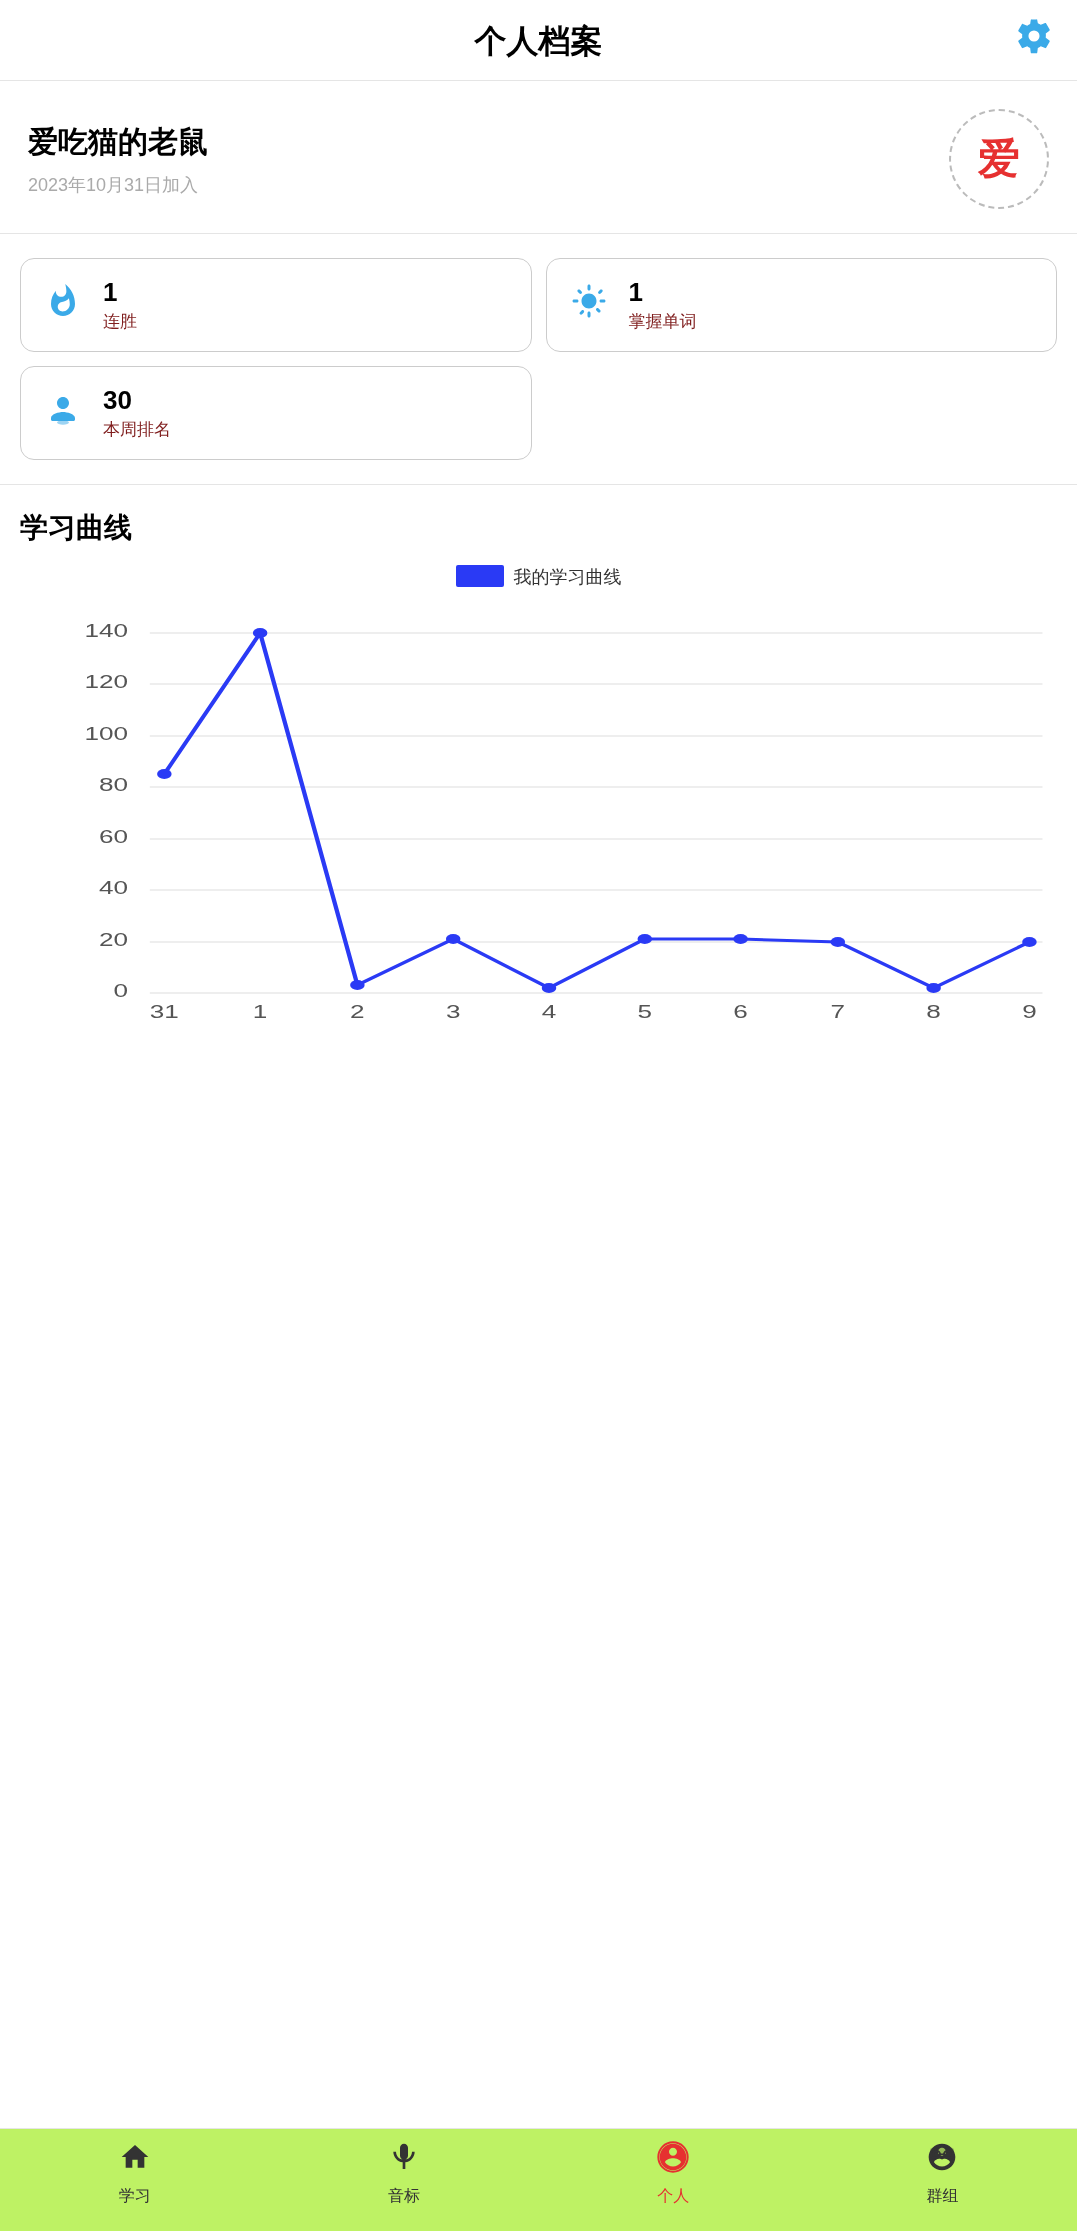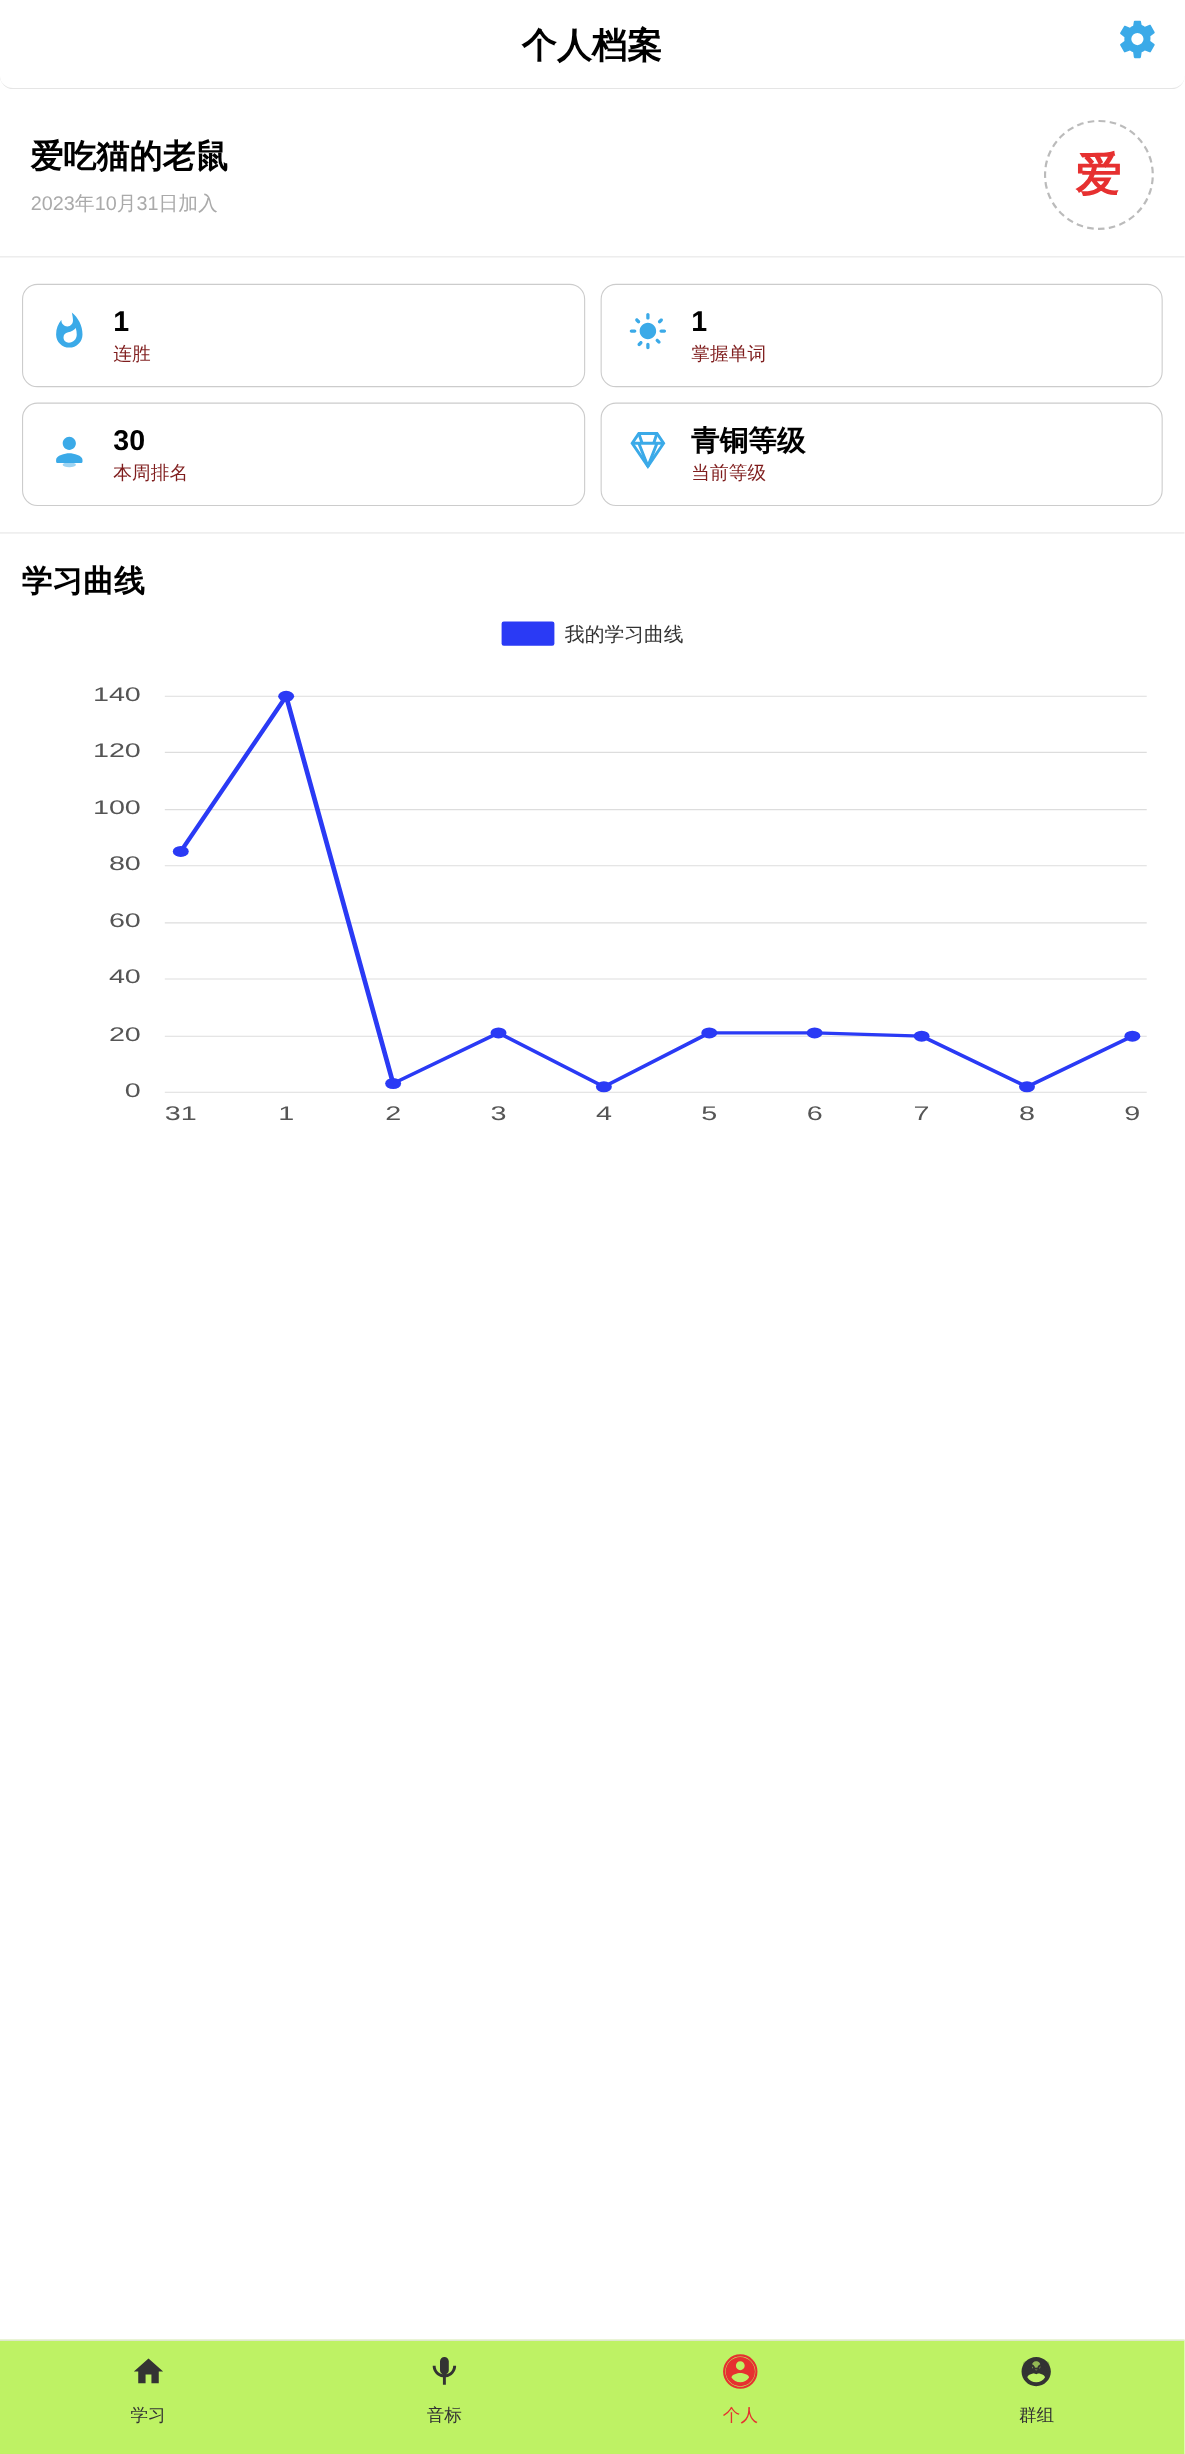--- a/index.html
+++ b/index.html
@@ -15,21 +15,20 @@
     }
 
     
     .header {
       display: flex;
       align-items: center;
       justify-content: center;
       padding: 20px 24px 16px;
       position: relative;
       border-bottom: 1px solid #e5e5e5;
-      border-radius: 12px;
     }
     .header-title {
       font-size: 32px;
       font-weight: 600;
       color: #000;
     }
     .header-gear {
       position: absolute;
       right: 24px;
       top: 50%;
@@ -234,32 +233,20 @@
           <path d="M12 20v-2" stroke="#3baae8" stroke-width="1.5"></path>
           <ellipse cx="12" cy="21" rx="4" ry="1.5" fill="#3baae8" opacity="0.5"></ellipse>
         </svg>
       </div>
       <div class="stat-content">
         <div class="stat-value">30</div>
         <div class="stat-label">本周排名</div>
       </div>
     </div>
 
-    <div class="stat-card">
-      <div class="stat-icon">
-        <svg width="36" height="36" viewBox="0 0 24 24" fill="none" stroke="#3baae8" stroke-width="1.8">
-          <path d="M6.5 2h11l4 6-9.5 14L2.5 8z"></path>
-          <path d="M2.5 8h19M6.5 2l2 6M17.5 2l-2 6M12 22l-5.5-14M12 22l5.5-14"></path>
-        </svg>
-      </div>
-      <div class="stat-content">
-        <div class="stat-value">青铜等级</div>
-        <div class="stat-label">当前等级</div>
-      </div>
-    </div>
 
   </div>
 </div>
 
 <div class="chart-section">
   <div class="section-title">学习曲线</div>
   <div class="chart-legend">
     <div class="legend-color"></div>
     <span class="legend-label">我的学习曲线</span>
   </div>

